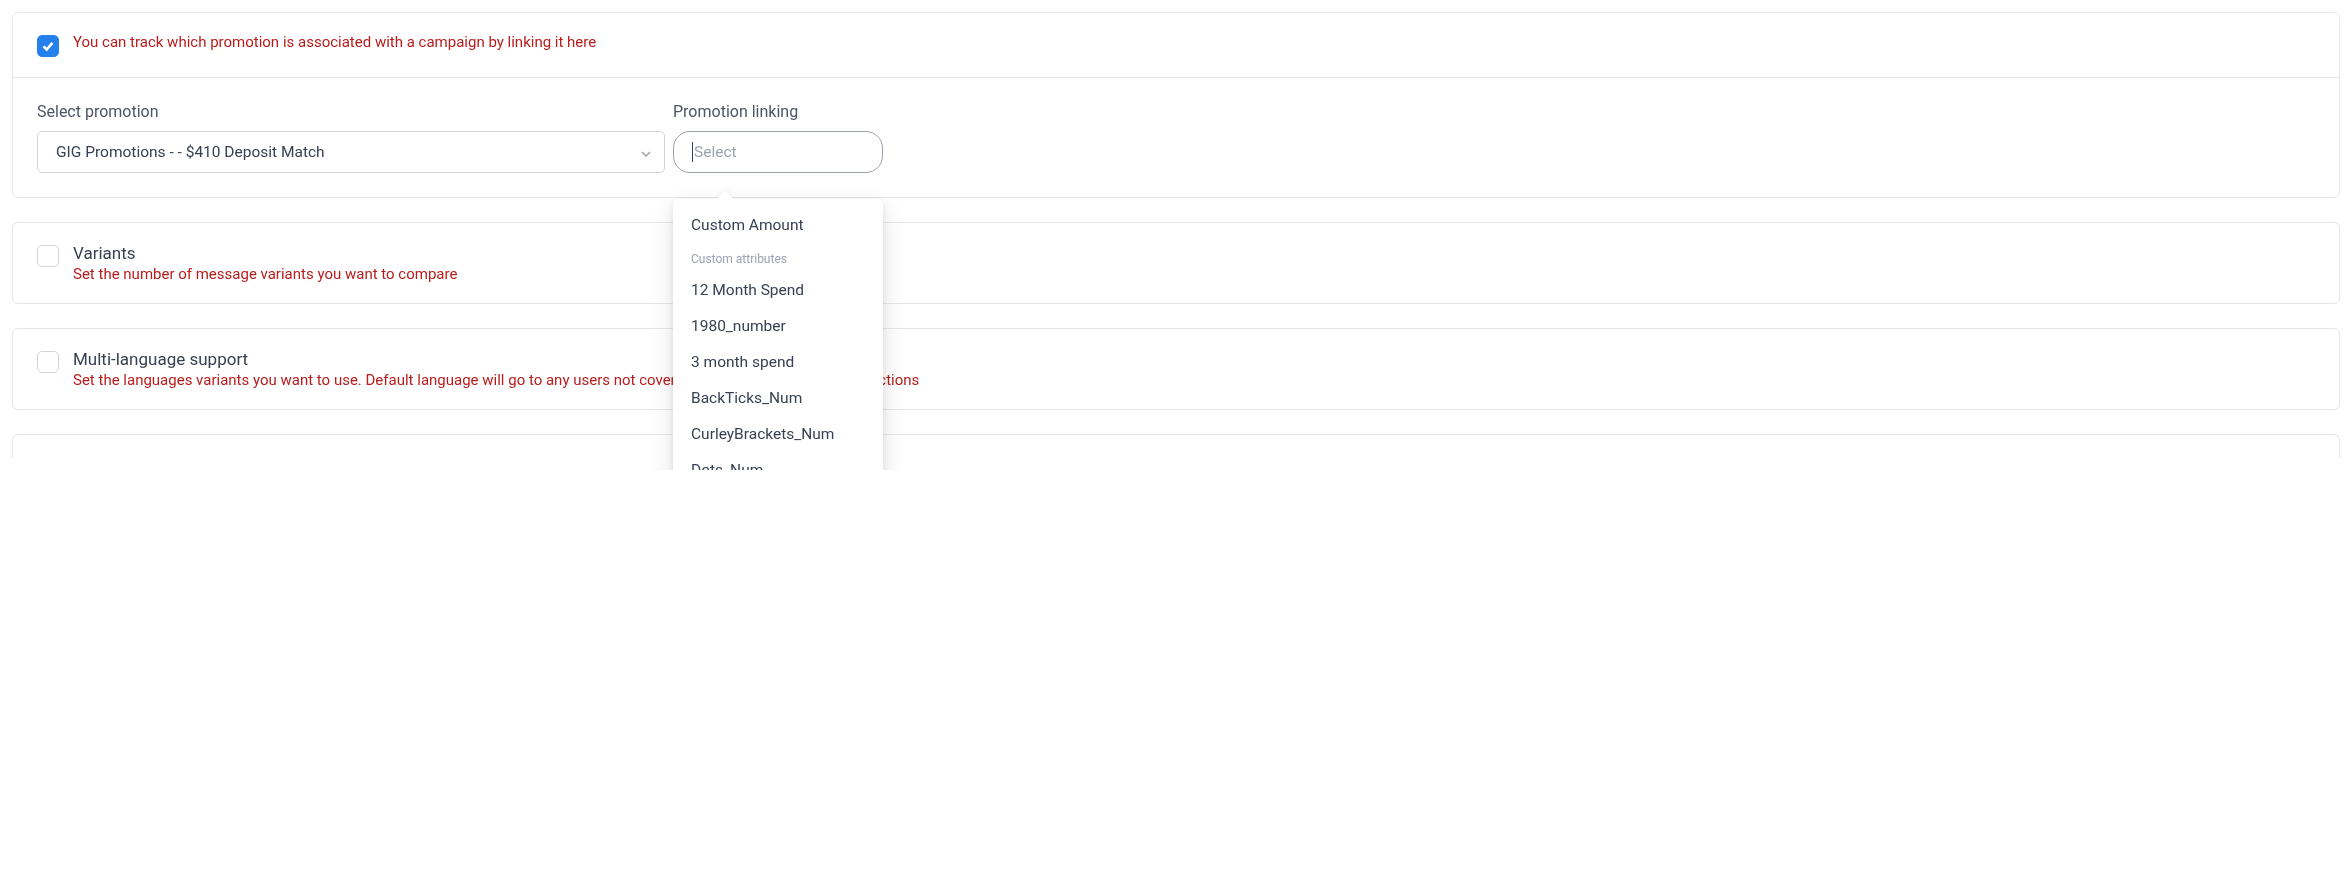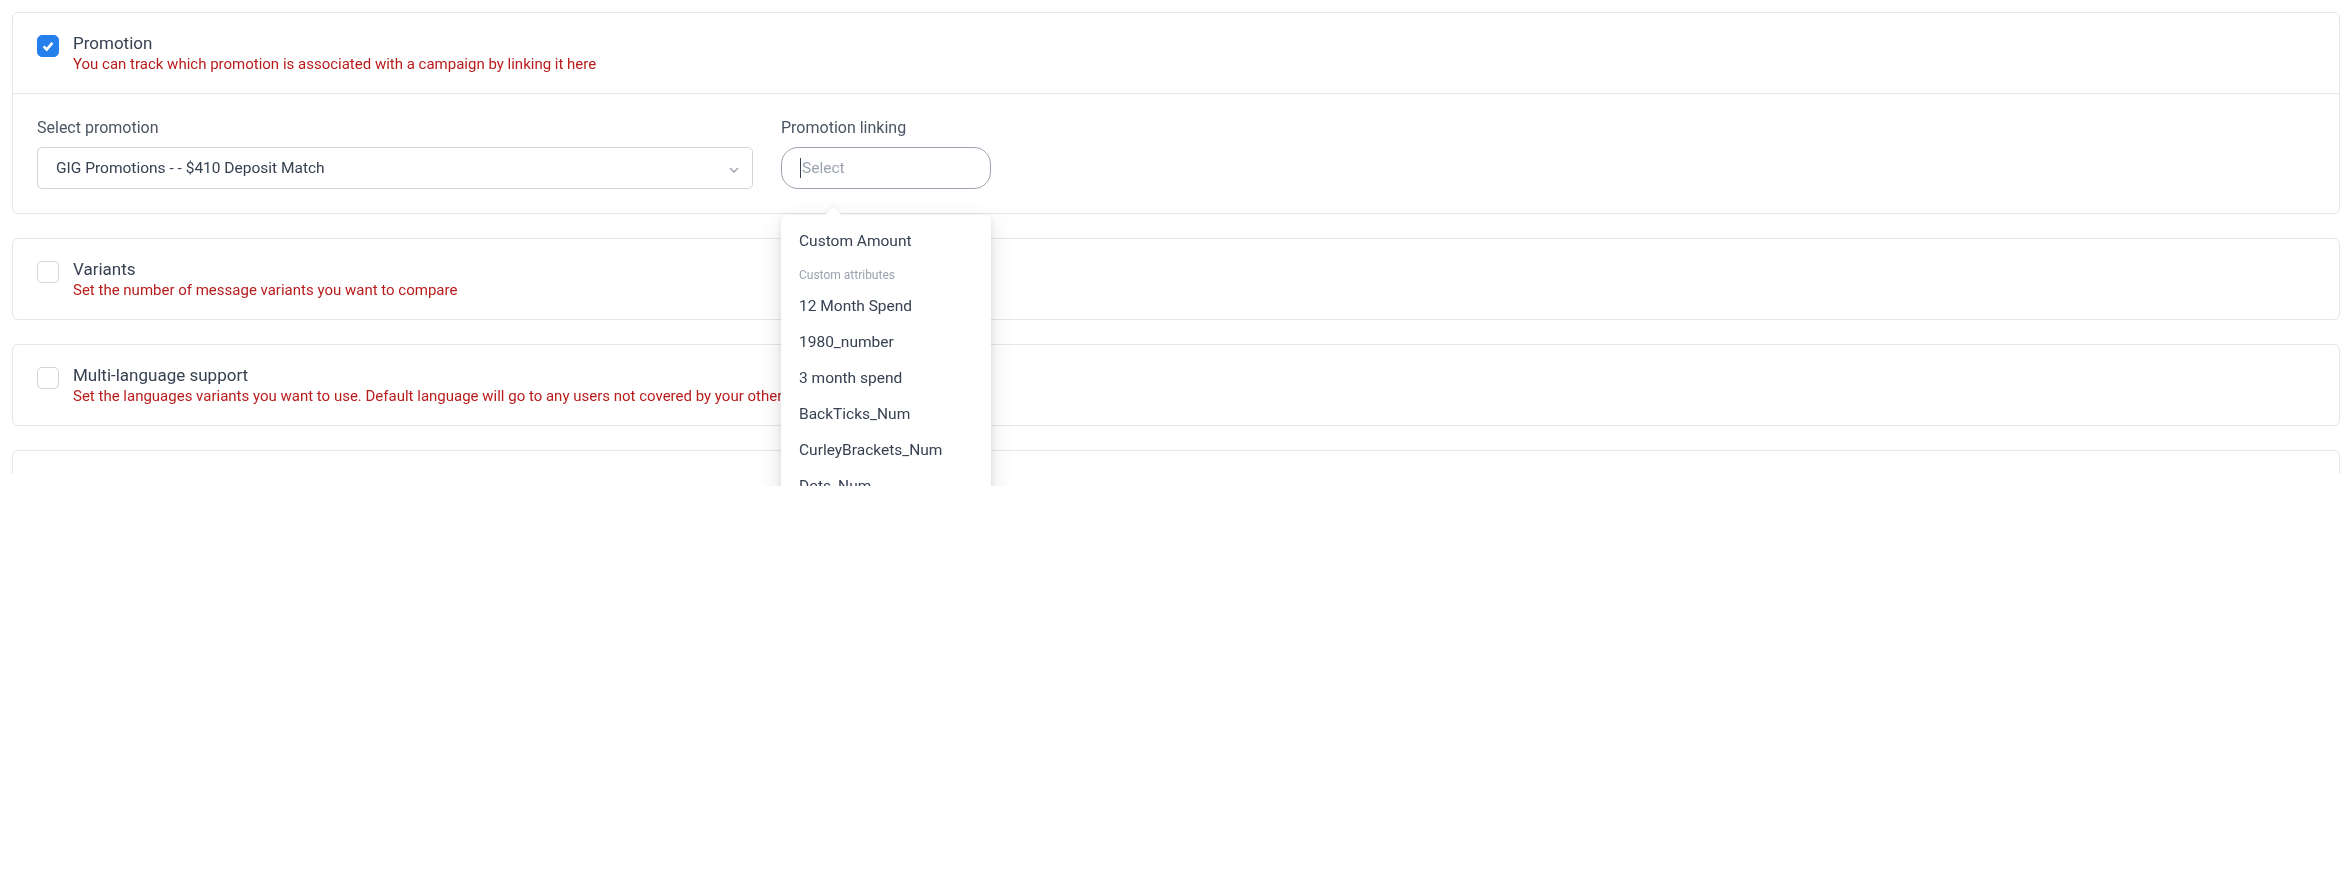--- a/index.html
+++ b/index.html
@@ -60,21 +60,21 @@
       font-weight: 400;
     }
     .header-text .subtitle {
       font-size: 15px;
       color: #b91c1c;
       font-weight: 400;
     }
     .card-body {
       padding: 24px;
       display: flex;
-      gap: 28px;
+      gap: 8px;
       align-items: flex-start;
     }
     .field {
       display: flex;
       flex-direction: column;
       gap: 10px;
     }
     .field-label {
       font-size: 16px;
       color: #4b5563;
@@ -87,21 +87,21 @@
       padding: 0 36px 0 18px;
       display: flex;
       align-items: center;
       position: relative;
       cursor: pointer;
       background: #fff;
       font-size: 15.5px;
       color: #374151;
     }
     .select-box.wide {
-      width: 716px;
+      width: 628px;
     }
     .select-box.narrow {
       width: 210px;
       border-color: #9ca3af;
       border-radius: 17px;
     }
     .select-box .placeholder {
       color: #9ca3af;
     }
     .select-box .chevron {
@@ -173,21 +173,20 @@
 <body>
 
 <div class="card">
   <div class="card-header">
     <div class="checkbox checked">
       <svg viewBox="0 0 16 16">
           <polyline points="3,8.5 6.5,12 13,4.5"></polyline>
         </svg>
     </div>
     <div class="header-text">
-      <div class="title">Promotion</div>
       <div class="subtitle">You can track which promotion is associated with a campaign by linking it here</div>
     </div>
   </div>
   <div class="card-body">
     <div class="field">
       <div class="field-label">Select promotion</div>
       <div class="select-box wide">
         <span>GIG Promotions -  - $410 Deposit Match</span>
         <span class="chevron">
           <svg viewBox="0 0 12 12">

